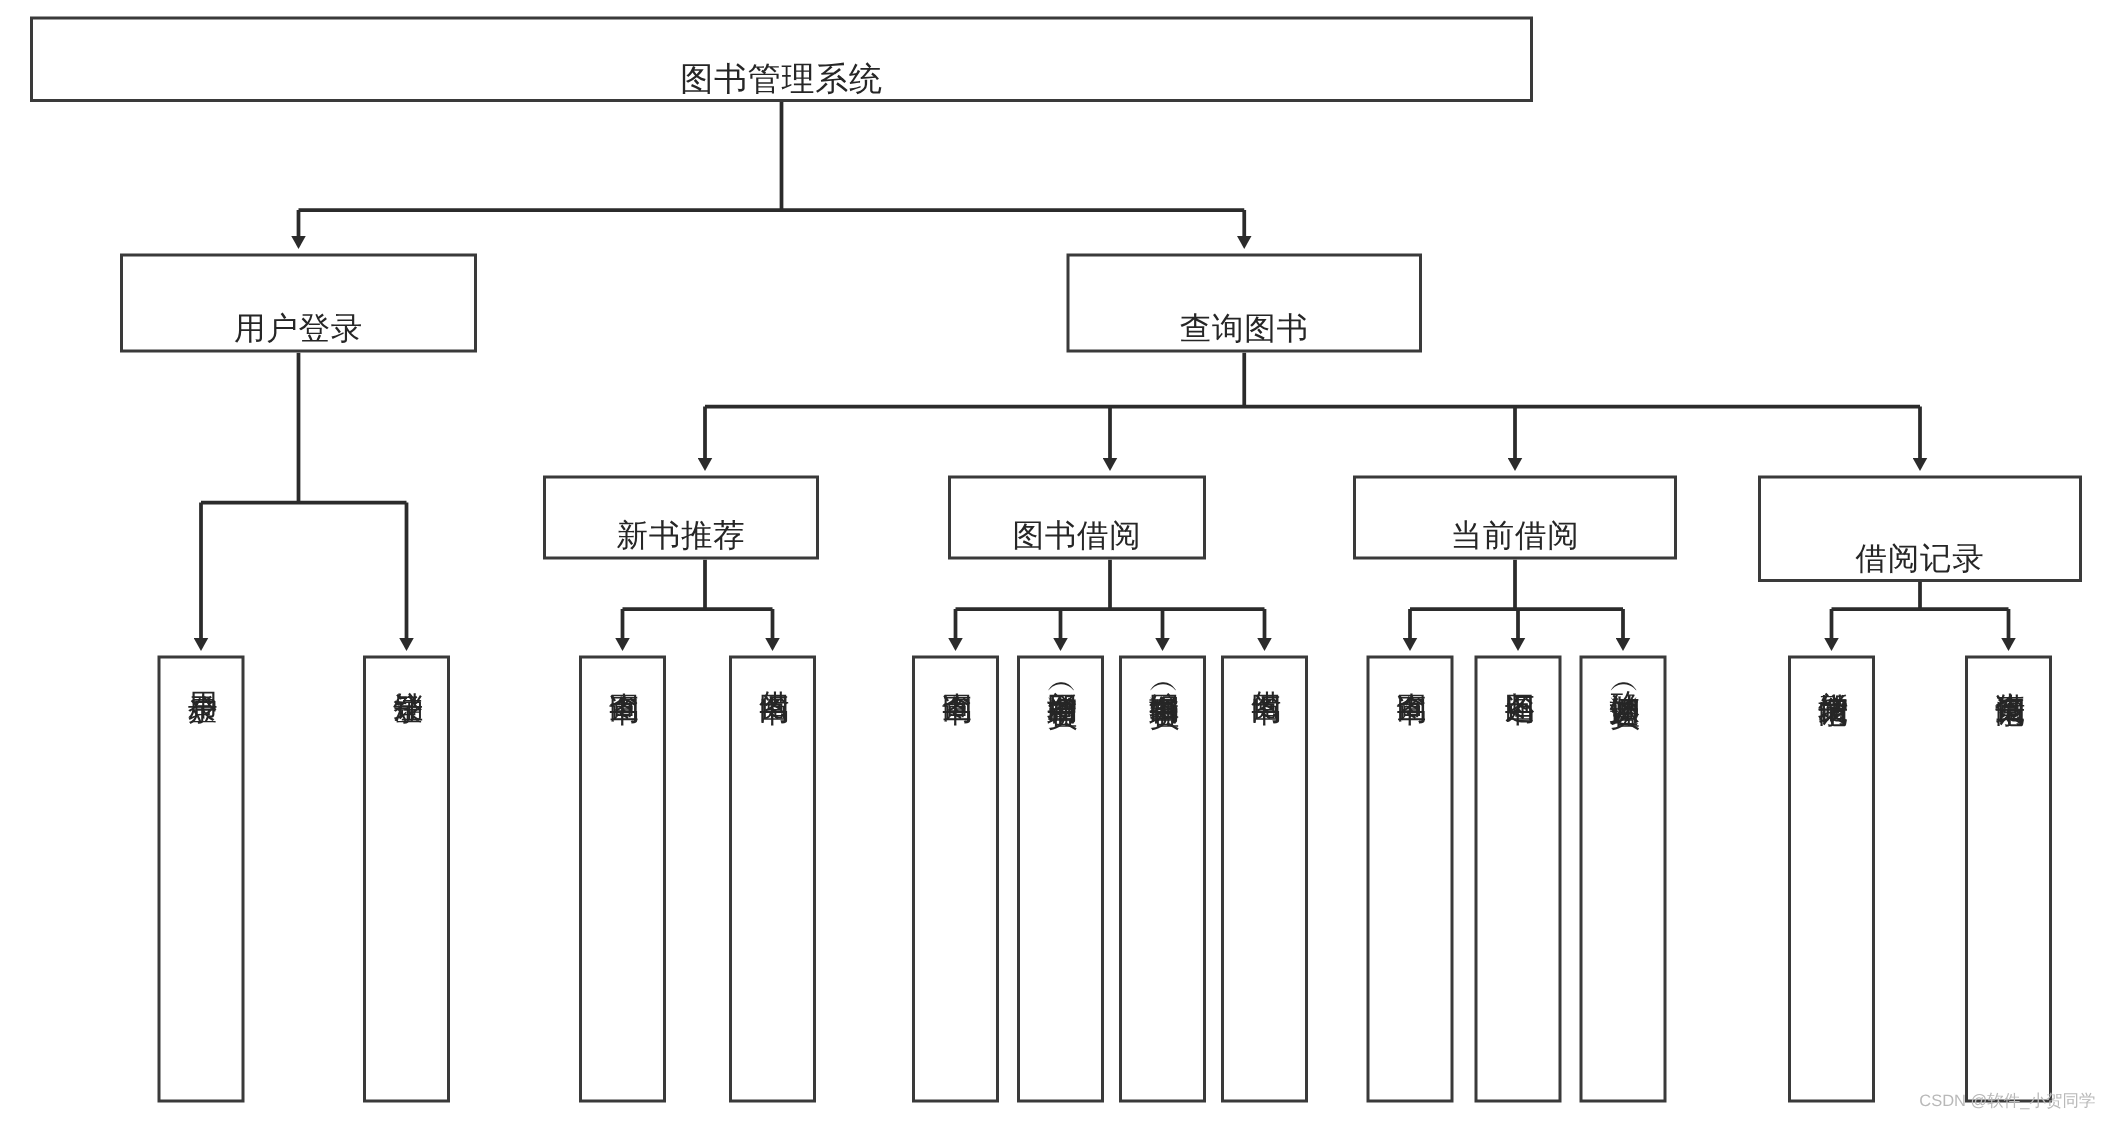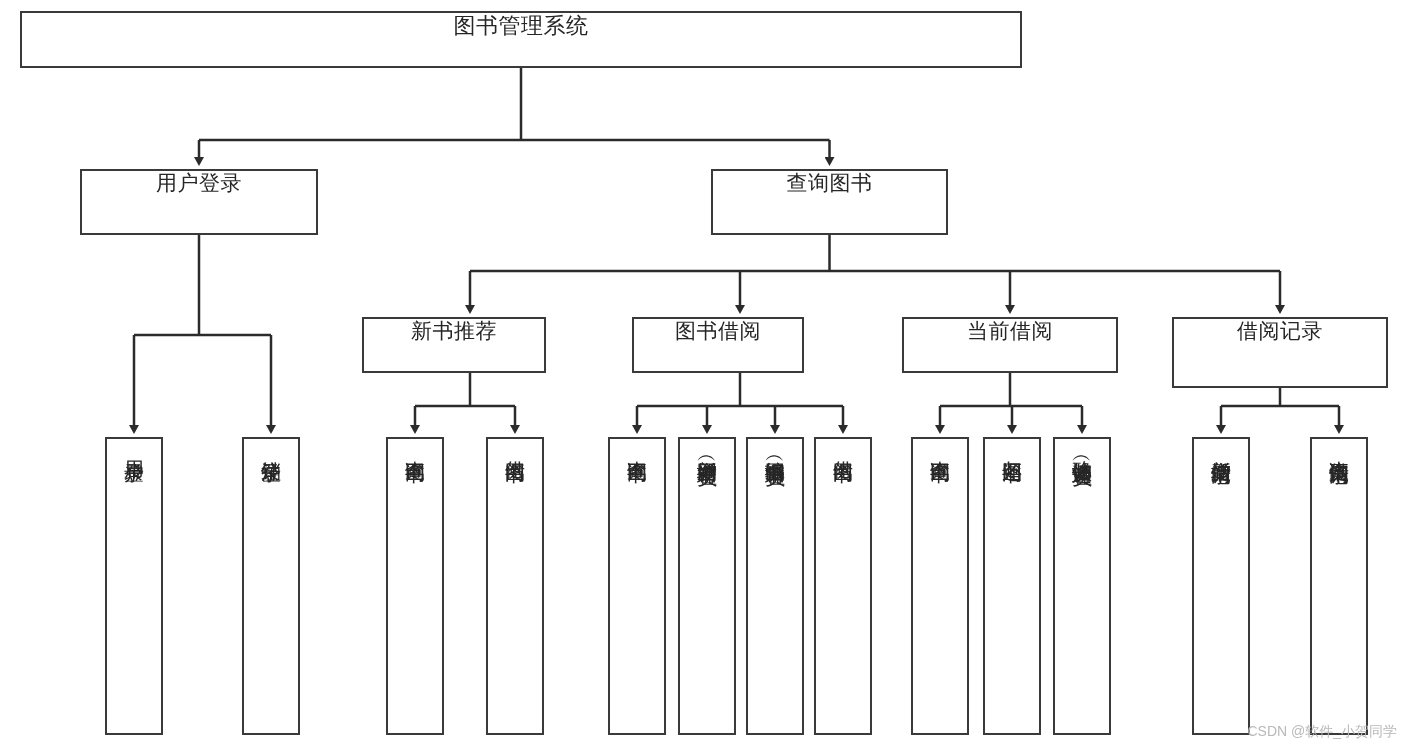--- a/index.html
+++ b/index.html
@@ -25,21 +25,21 @@
     width: 1405px;
     height: 747px;
     pointer-events: none;
   }
   .node {
     position: absolute;
     box-sizing: border-box;
     background: #ffffff;
     border: 2px solid #3a3a3a;
     display: flex;
-    align-items: flex-start;
+    align-items: flex-end;
     justify-content: center;
     color: #222222;
     z-index: 2;
   }
   .node-label {
     display: block;
     text-align: center;
     line-height: 1.18;
     letter-spacing: 0.5px;
     color: #262626;
@@ -63,21 +63,21 @@
     text-orientation: upright;
     font-size: 20px;
     line-height: 1.06;
     letter-spacing: 1px;
     white-space: nowrap;
   }
   #watermark {
     position: absolute;
     right: 8px;
     bottom: 6px;
-    font-size: 14px;
+    font-size: 11px;
     color: #b9b9b9;
     z-index: 5;
     white-space: nowrap;
     pointer-events: none;
   }
 </style>
 </head>
 <body>
 
 <div id="diagram-root">

